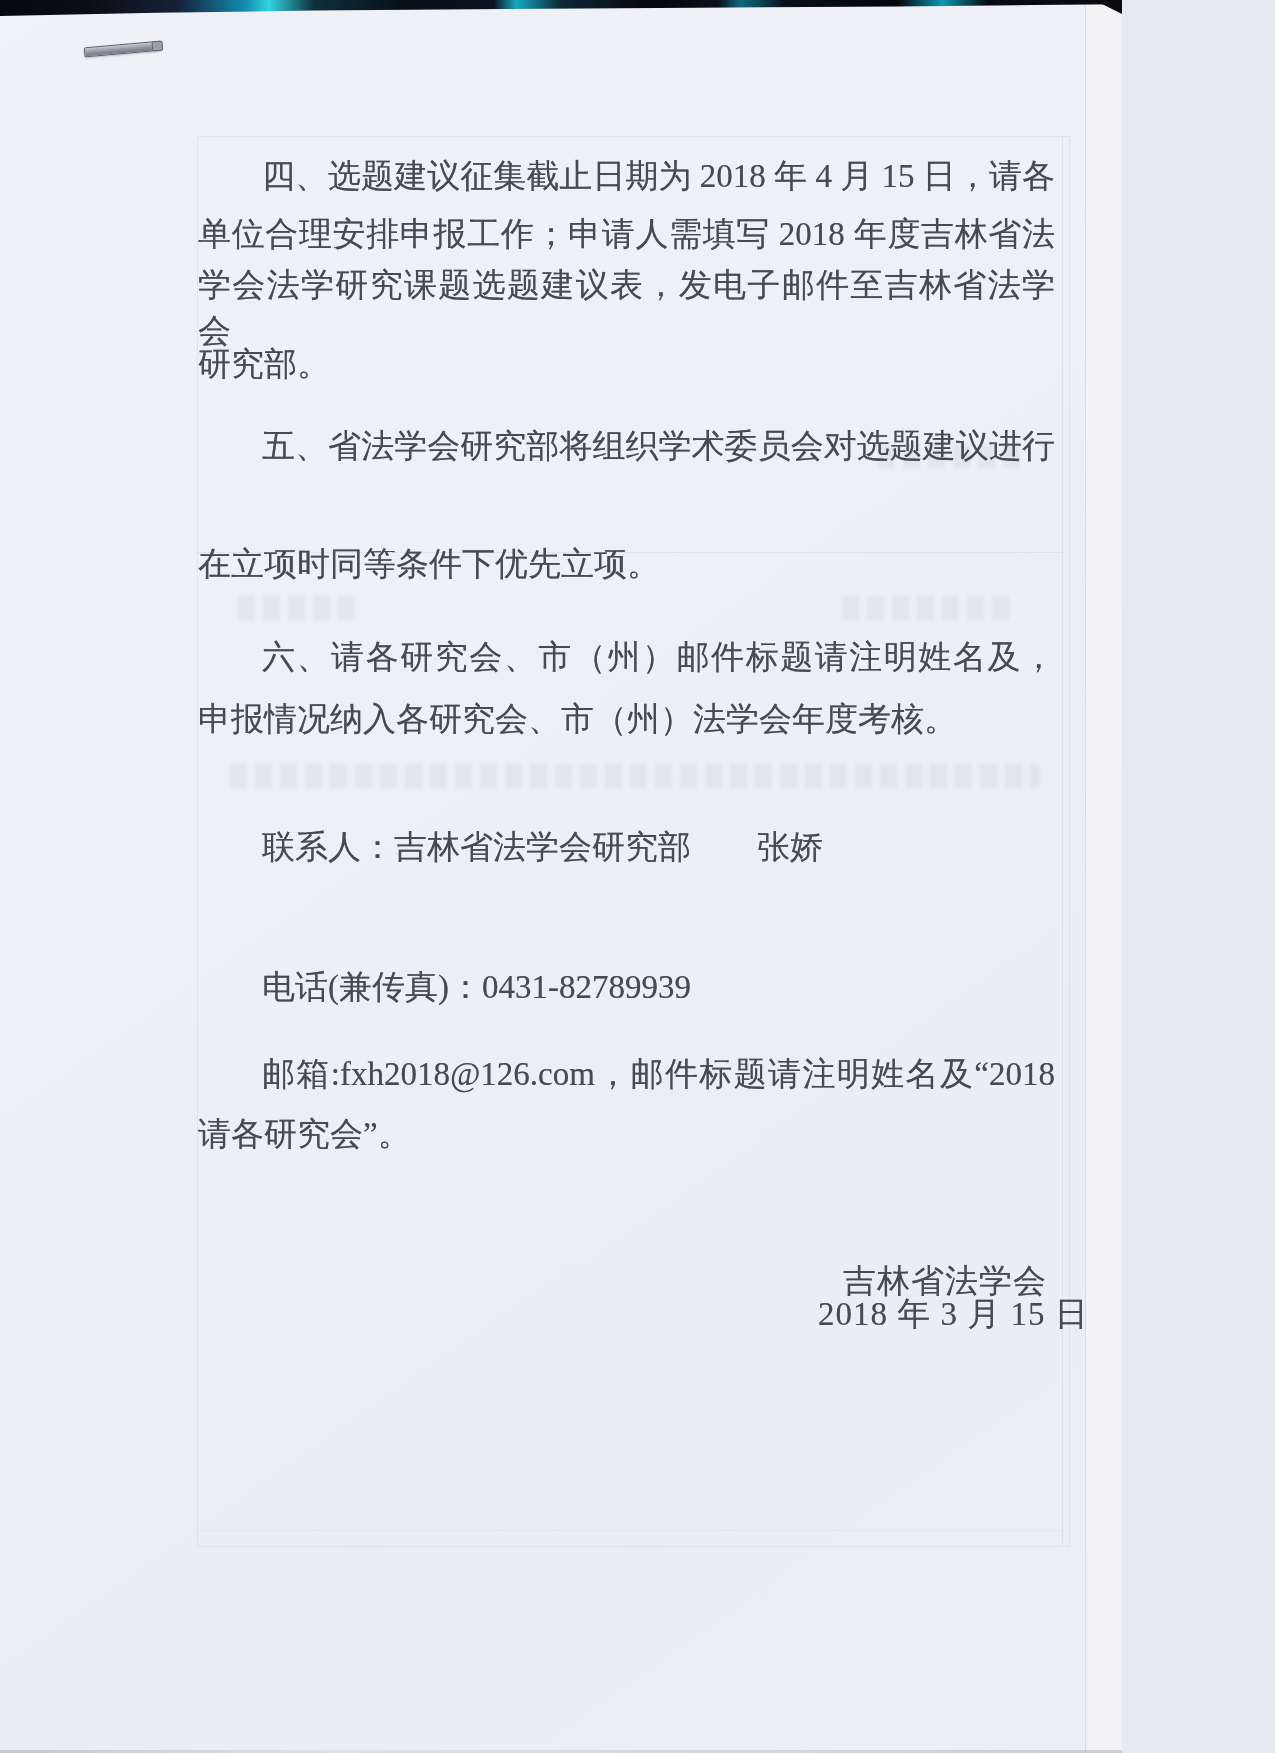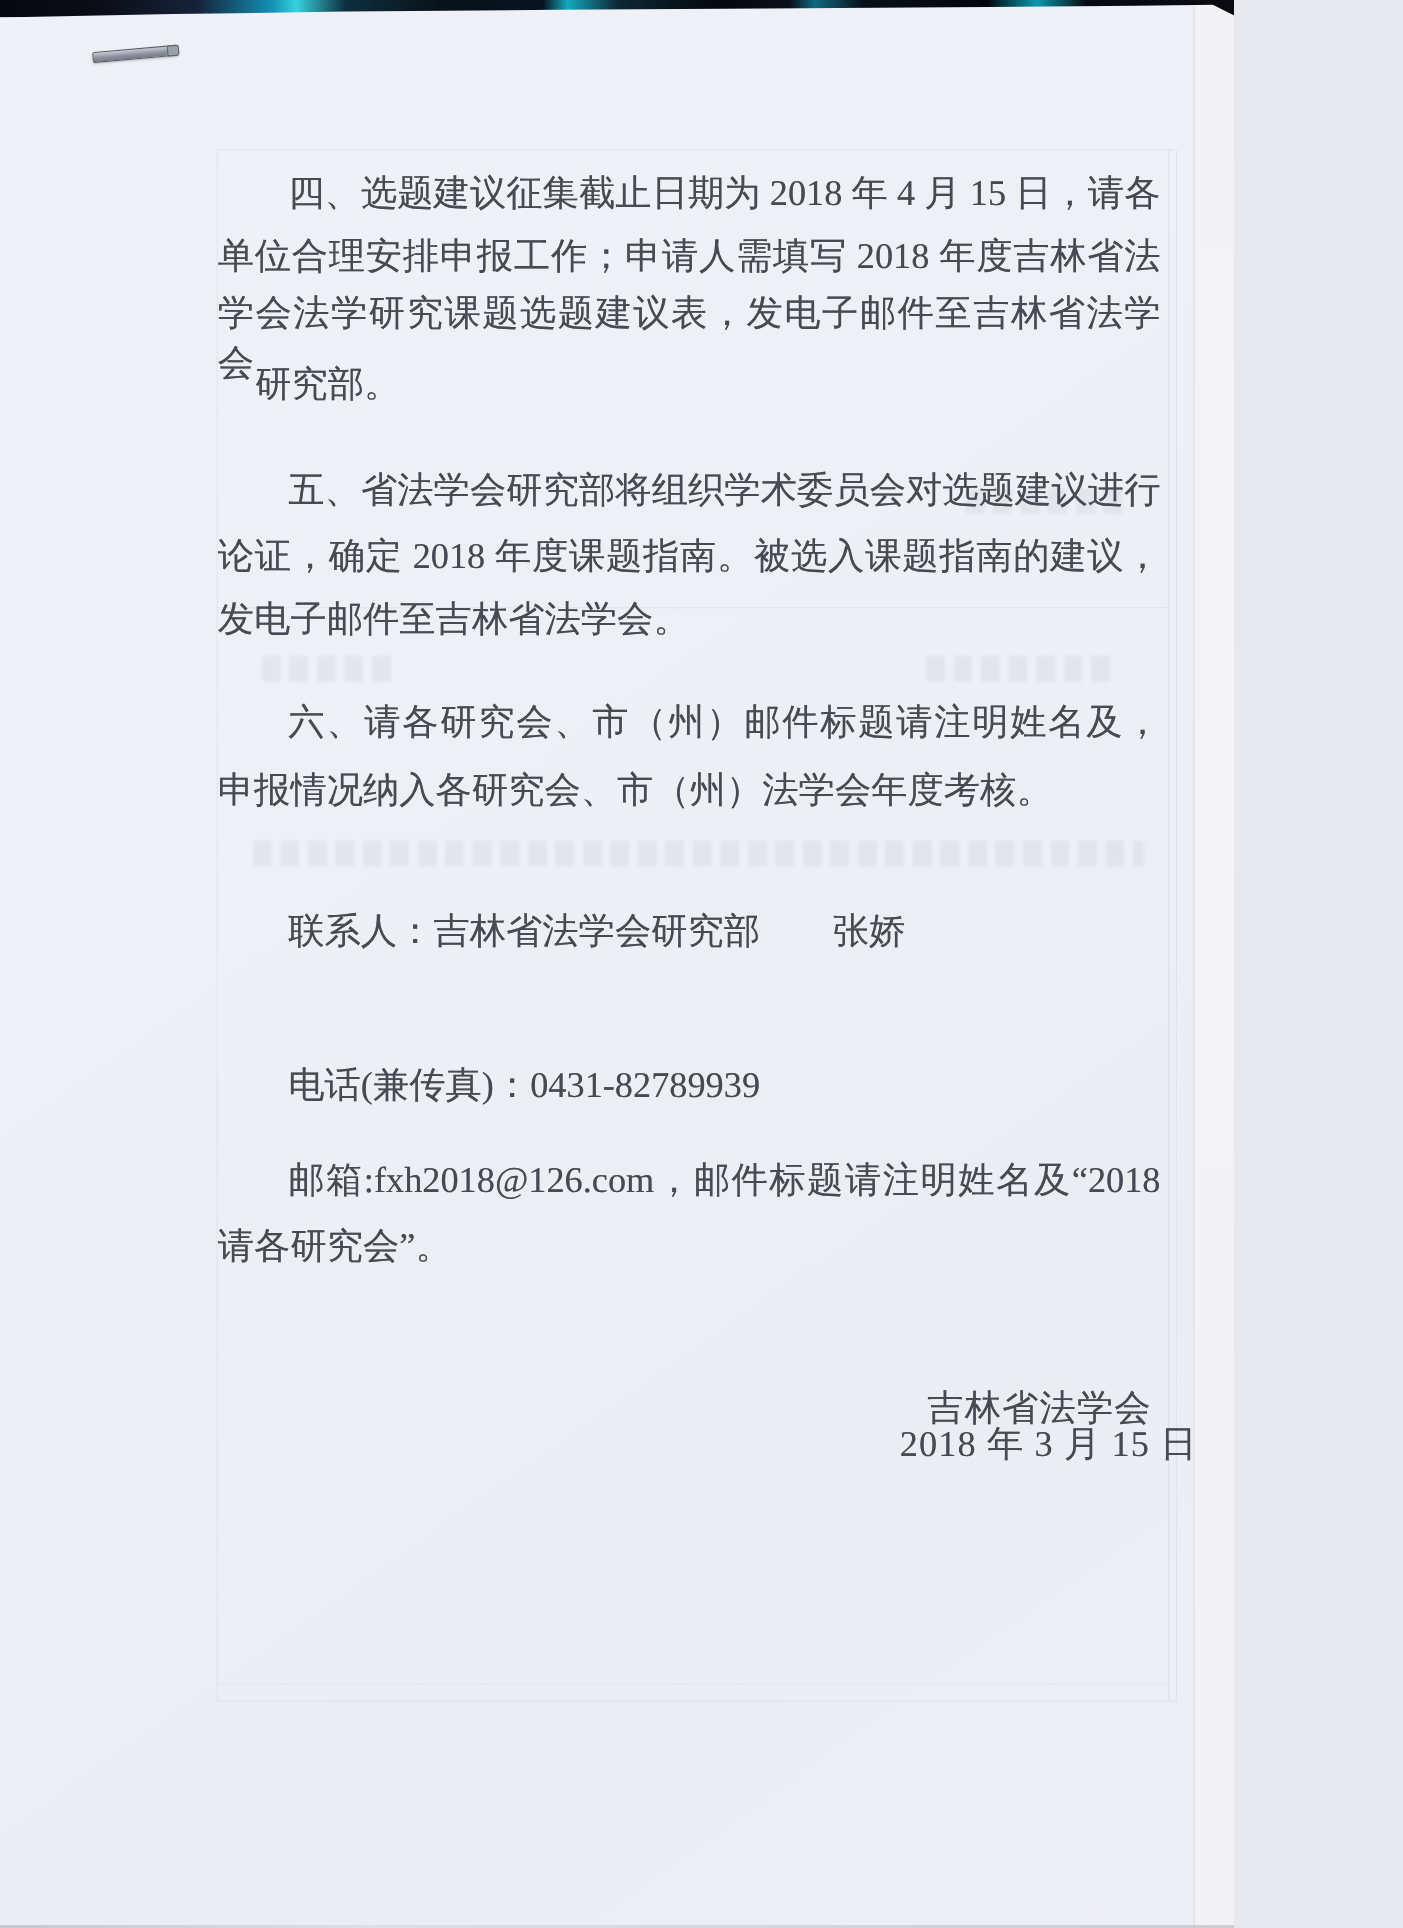--- a/index.html
+++ b/index.html
@@ -86,25 +86,24 @@
   <div class="ghost ghost-h" style="left:197px;top:552px;width:866px;"></div>
   <div class="ghost ghost-h" style="left:197px;top:1530px;width:866px;opacity:.6;"></div>
   <div class="ghost smudge" style="left:878px;top:444px;width:150px;"></div>
   <div class="ghost smudge" style="left:238px;top:596px;width:120px;"></div>
   <div class="ghost smudge" style="left:842px;top:596px;width:175px;"></div>
   <div class="ghost smudge" style="left:230px;top:764px;width:810px;"></div>
 
   <div class="line just ind" style="top:153px;">四、选题建议征集截止日期为 2018 年 4 月 15 日，请各</div>
   <div class="line just" style="top:211px;">单位合理安排申报工作；申请人需填写 2018 年度吉林省法</div>
   <div class="line just" style="top:262px;">学会法学研究课题选题建议表，发电子邮件至吉林省法学会</div>
-  <div class="line" style="top:327px;margin-left:34px;">研究部。</div>
+  <div class="line" style="top:341px;">研究部。</div>
 
   <div class="line just ind" style="top:423px;">五、省法学会研究部将组织学术委员会对选题建议进行</div>
-  <div class="line just" style="top:483px;">论证，确定 2018 年度课题指南。被选入课题指南的建议，</div>
-  <div class="line" style="top:541px;">发电子邮件至吉林省法学会。</div>
+  <div class="line" style="top:541px;">在立项时同等条件下优先立项。</div>
 
   <div class="line just ind" style="top:634px;">六、请各研究会、市（州）邮件标题请注明姓名及，</div>
   <div class="line" style="top:696px;">申报情况纳入各研究会、市（州）法学会年度考核。</div>
 
   <div class="line ind" style="top:789px;margin-top:35px;">联系人：吉林省法学会研究部　　张娇</div>
   <div class="line ind" style="top:964px;">电话(兼传真)：0431-82789939</div>
   <div class="line just ind" style="top:1051px;">邮箱:fxh2018@126.com，邮件标题请注明姓名及“2018</div>
   <div class="line" style="top:1111px;">请各研究会”。</div>
 
   <div class="sig-line" style="top:1258px;left:843px;">吉林省法学会</div>

